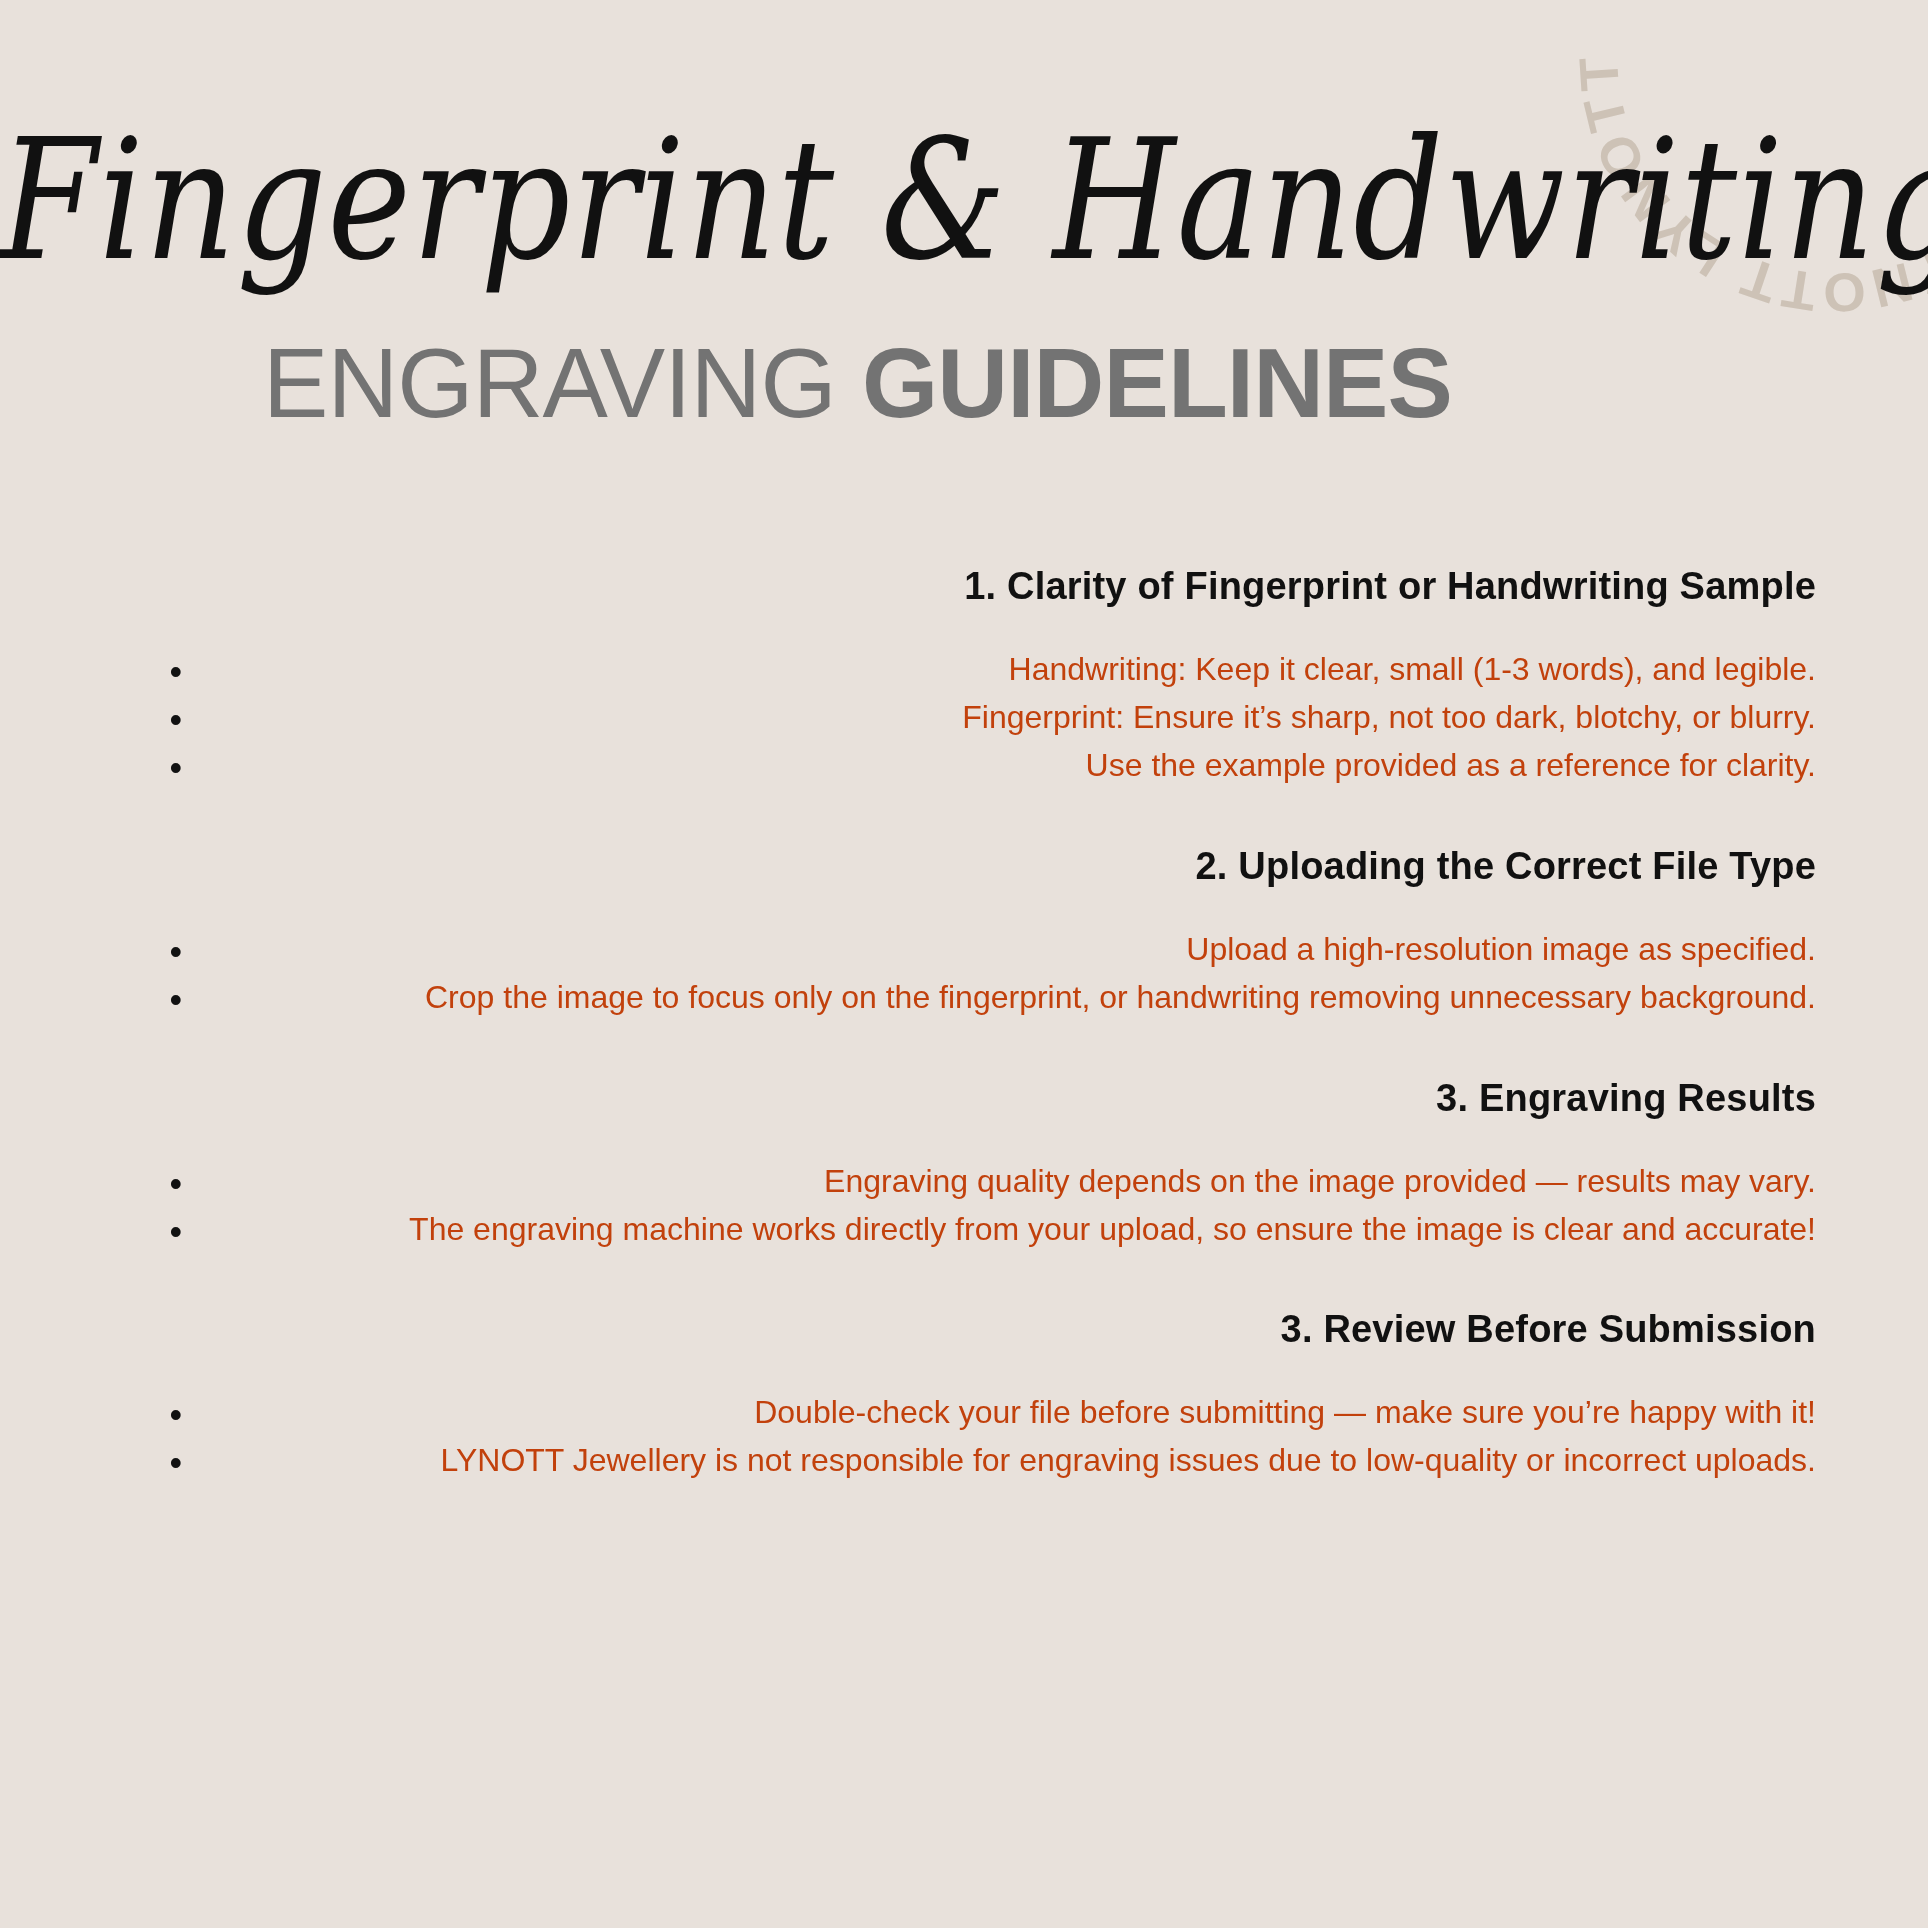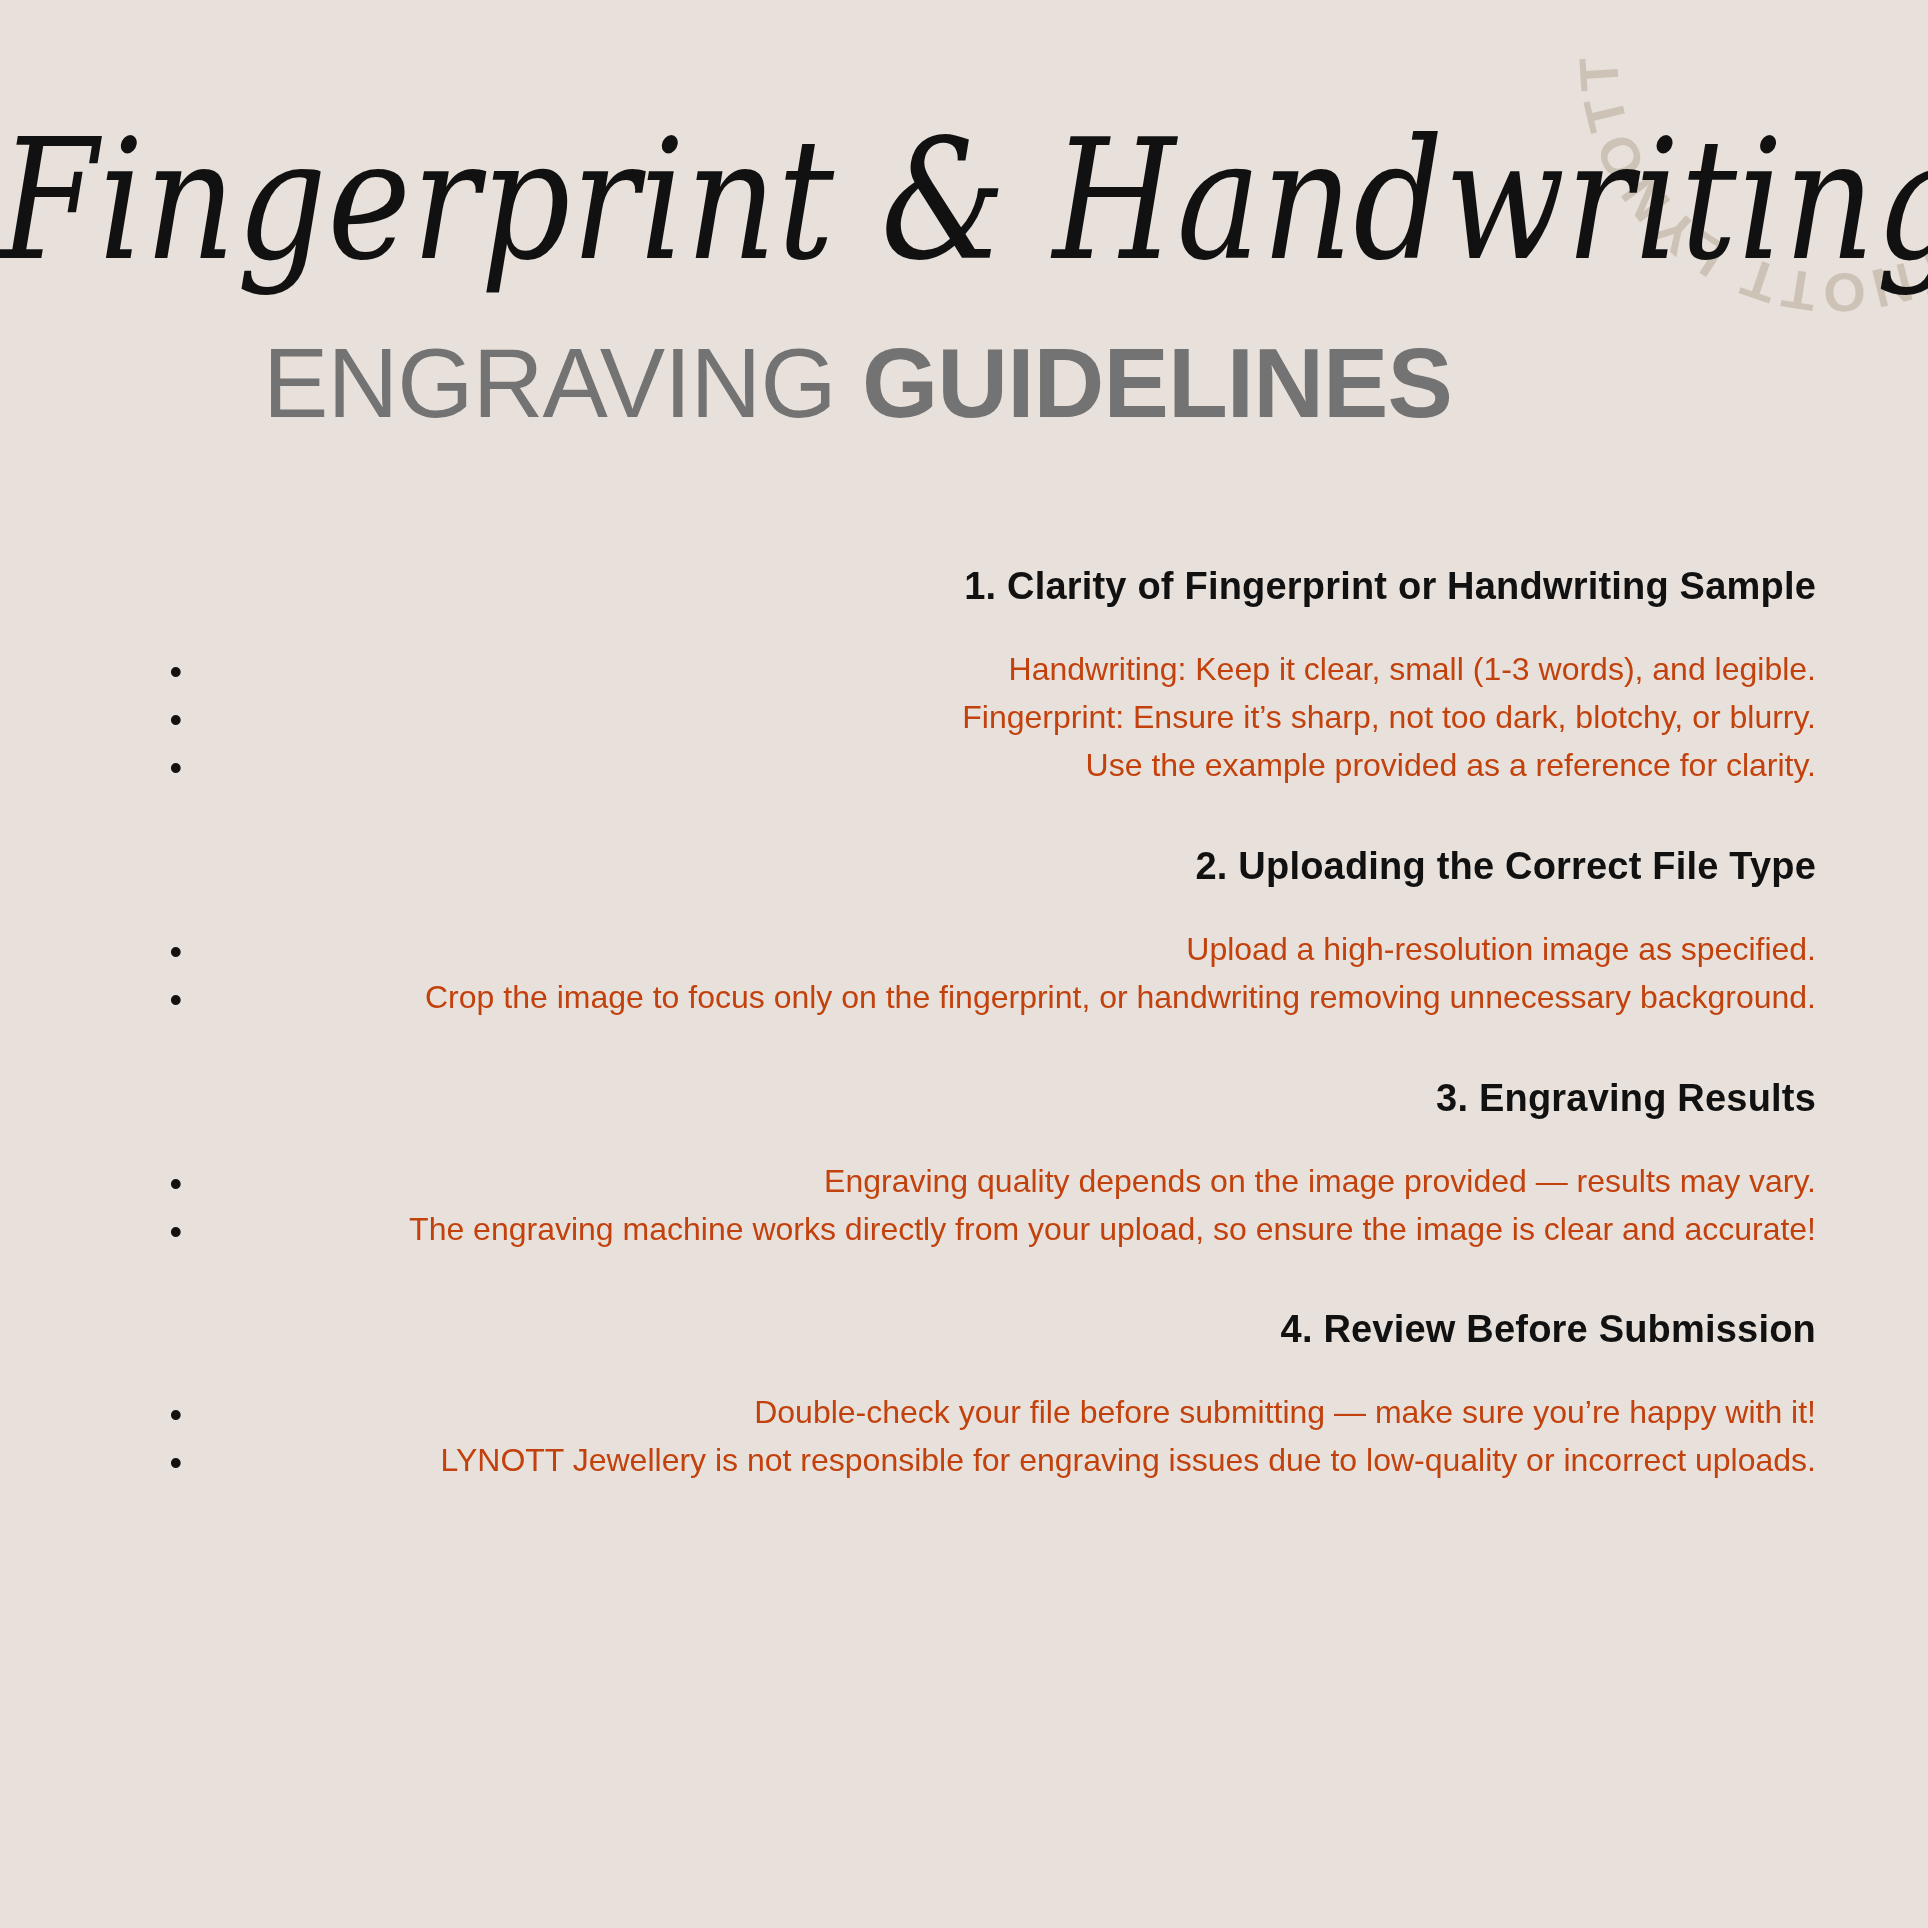--- a/index.html
+++ b/index.html
@@ -164,21 +164,21 @@
 
     <div class="section">
       <h2 class="section-heading">3. Engraving Results</h2>
       <ul class="bullets">
         <li>Engraving quality depends on the image provided — results may vary.</li>
         <li>The engraving machine works directly from your upload, so ensure the image is clear and accurate!</li>
       </ul>
     </div>
 
     <div class="section">
-      <h2 class="section-heading">4. Review Before Submission</h2>
+      <h2 class="section-heading">3. Review Before Submission</h2>
       <ul class="bullets">
         <li>Double-check your file before submitting — make sure you’re happy with it!</li>
         <li>LYNOTT Jewellery is not responsible for engraving issues due to low-quality or incorrect uploads.</li>
       </ul>
     </div>
 
   </div>
 </div>
 
 

